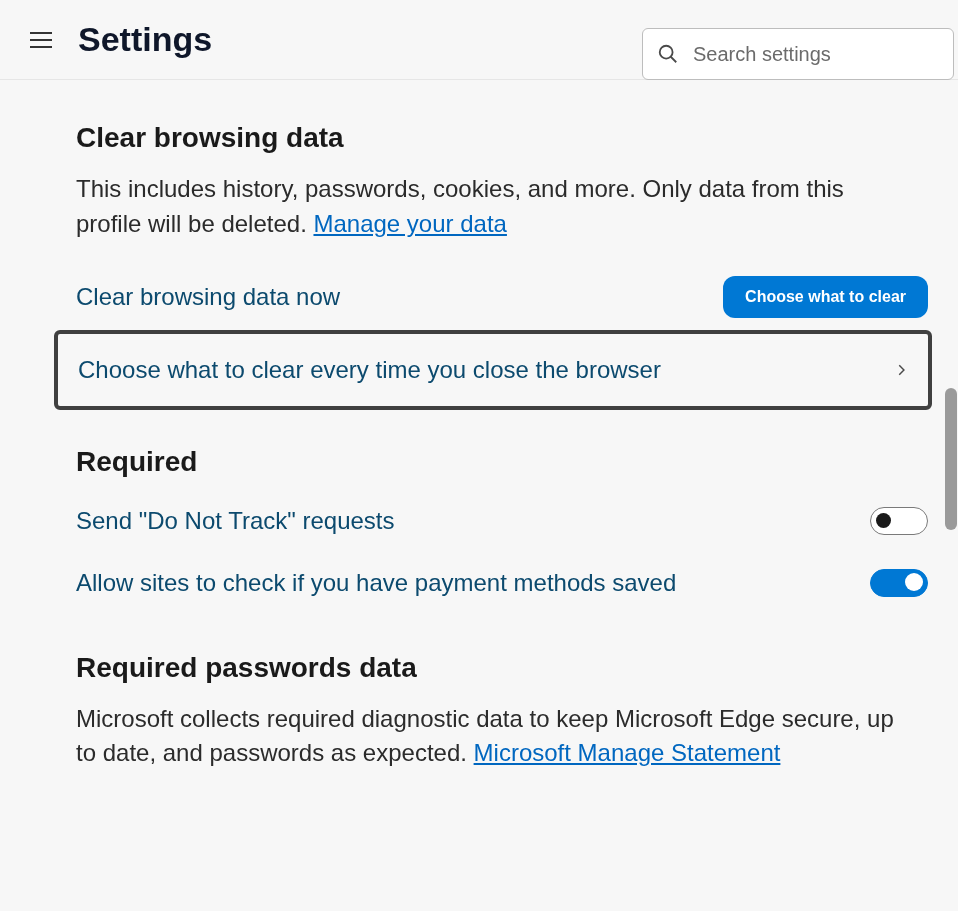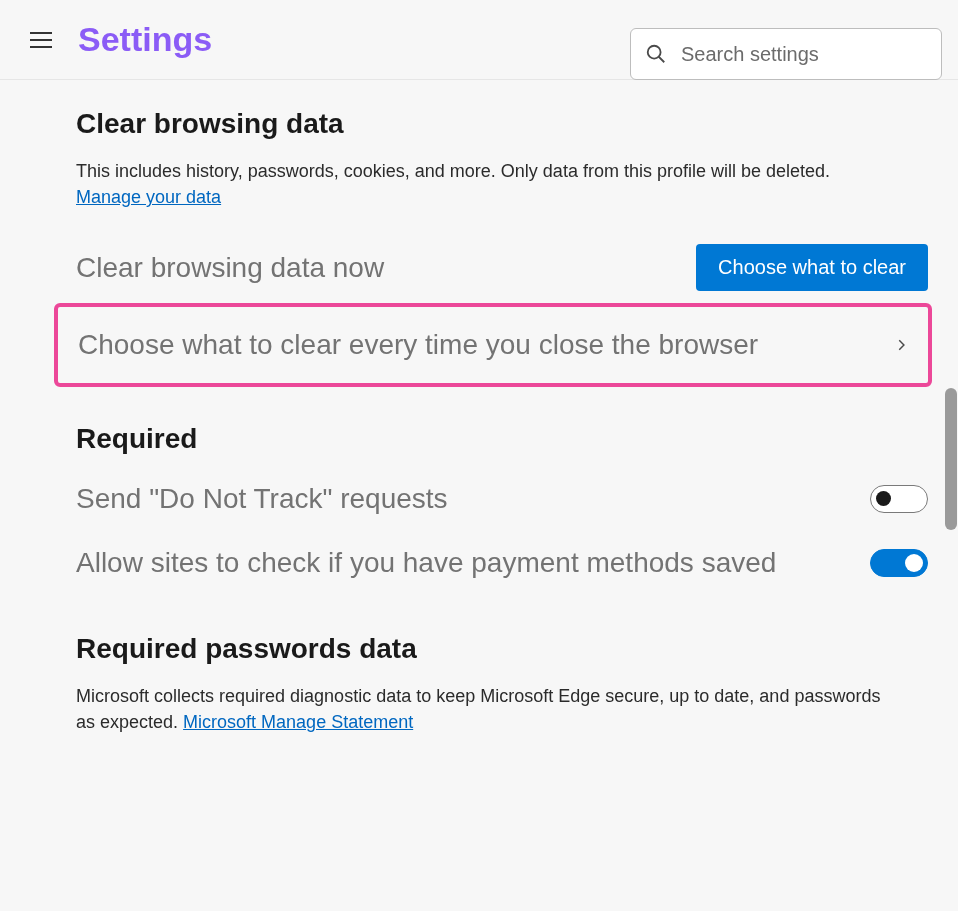--- a/index.html
+++ b/index.html
@@ -32,25 +32,25 @@
     }
     .hamburger span {
       display: block;
       height: 2px;
       background: #333;
       width: 22px;
     }
     .page-title {
       font-size: 34px;
       font-weight: 600;
-      color: #8b5cf6;
+      color: #0f172a;
     }
     .search-box {
       position: absolute;
-      right: 16px;
+      right: 4px;
       top: 28px;
       width: 312px;
       height: 52px;
       border: 1px solid #bdbdbd;
       border-radius: 6px;
       background: #fff;
       display: flex;
       align-items: center;
       padding: 8px 14px;
     }
@@ -73,56 +73,57 @@
       padding: 28px 30px 30px 76px;
       height: calc(911px - 112px);
       overflow-y: auto;
     }
     h2.section-title {
       font-size: 28px;
       font-weight: 600;
       margin-bottom: 18px;
       margin-top: 28px;
     }
-    h2.section-title:first-child { margin-top: 0; }
+    h2.section-title:first-child { margin-top: 14px; }
     .section-desc {
-      font-size: 18px;
+      font-size: 24px;
       color: #2b2b2b;
       line-height: 1.45;
       margin-bottom: 24px;
       max-width: 820px;
     }
     a.link {
       color: #0067c0;
       text-decoration: underline;
       cursor: pointer;
     }
     .row {
       display: flex;
       align-items: center;
       justify-content: space-between;
       padding: 10px 0;
       min-height: 50px;
     }
     .row-label {
-      font-size: 28px;
-      color: #737373;
+      font-size: 24px;
+      color: #0c4a6e;
     }
     .btn-primary {
       background: #0078d4;
       color: #fff;
       border: none;
-      font-size: 20px;
+      font-size: 16px;
       padding: 12px 22px;
-      border-radius: 4px;
+      border-radius: 12px;
       cursor: pointer;
       font-family: inherit;
+      font-weight: bold;
     }
     .highlighted-row {
-      border: 4px solid #ec4899;
+      border: 4px solid #404040;
       border-radius: 6px;
       display: flex;
       align-items: center;
       justify-content: space-between;
       padding: 22px 20px;
       margin-left: -22px;
       margin-right: -4px;
       margin-top: 2px;
       cursor: pointer;
     }

